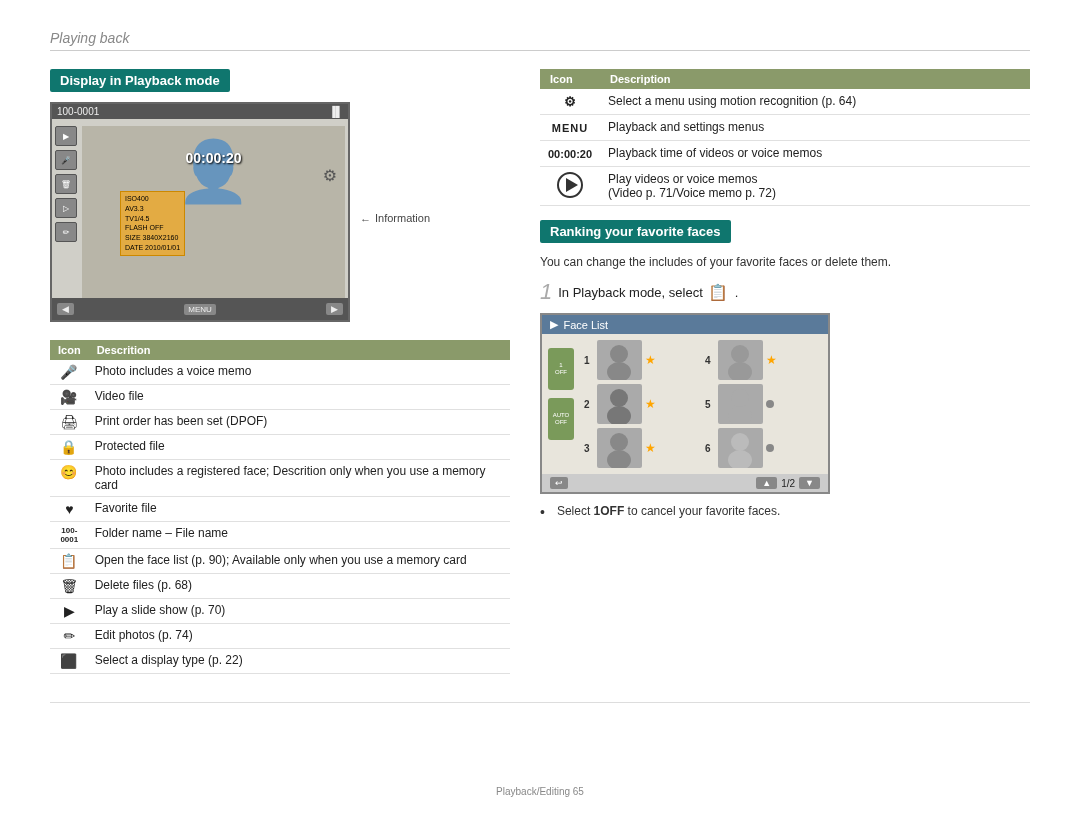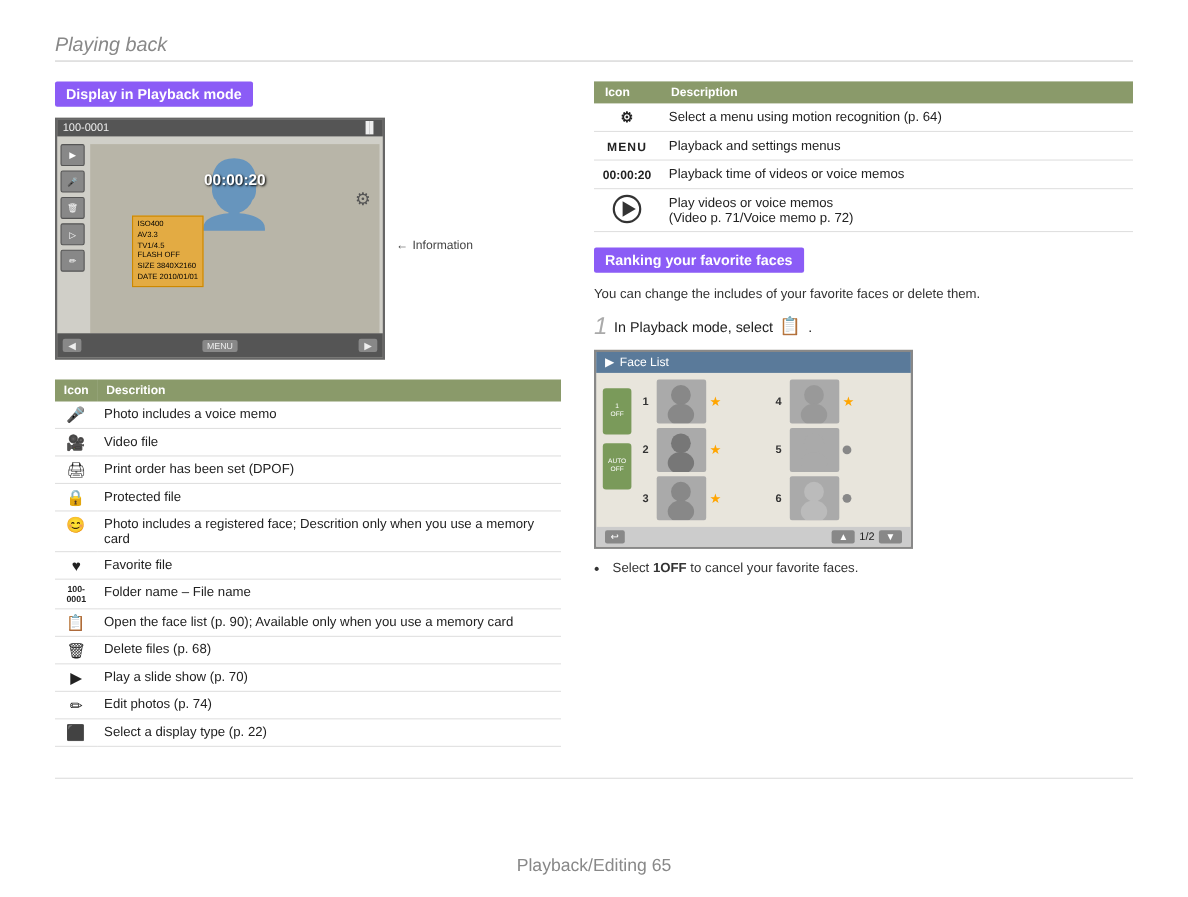--- a/index.html
+++ b/index.html
@@ -20,21 +20,21 @@
 
     
     .page-header {
       display: flex;
       align-items: center;
       margin-bottom: 18px;
       border-bottom: 1px solid #ccc;
       padding-bottom: 4px;
     }
     .page-title {
-      font-size: 18px;
+      font-size: 14px;
       color: #888;
       font-style: italic;
     }
 
     
     .main-content {
       display: flex;
       gap: 30px;
     }
 
@@ -42,21 +42,21 @@
       width: 460px;
       flex-shrink: 0;
     }
 
     .right-col {
       flex: 1;
     }
 
     
     .section-header {
-      background: #8b5cf6;
+      background: #0f766e;
       color: #fff;
       font-size: 13px;
       font-weight: bold;
       padding: 4px 10px;
       display: inline-block;
       margin-bottom: 10px;
       border-radius: 2px;
     }
 
     
@@ -418,21 +418,21 @@
       line-height: 1.2;
     }
 
     
     .page-footer {
       position: absolute;
       bottom: 18px;
       left: 0;
       right: 0;
       text-align: center;
-      font-size: 16px;
+      font-size: 10px;
       color: #888;
     }
 
     .footer-divider {
       border: none;
       border-top: 1px solid #ddd;
       margin: 8px 50px;
     }
 
     .play-btn-icon {

